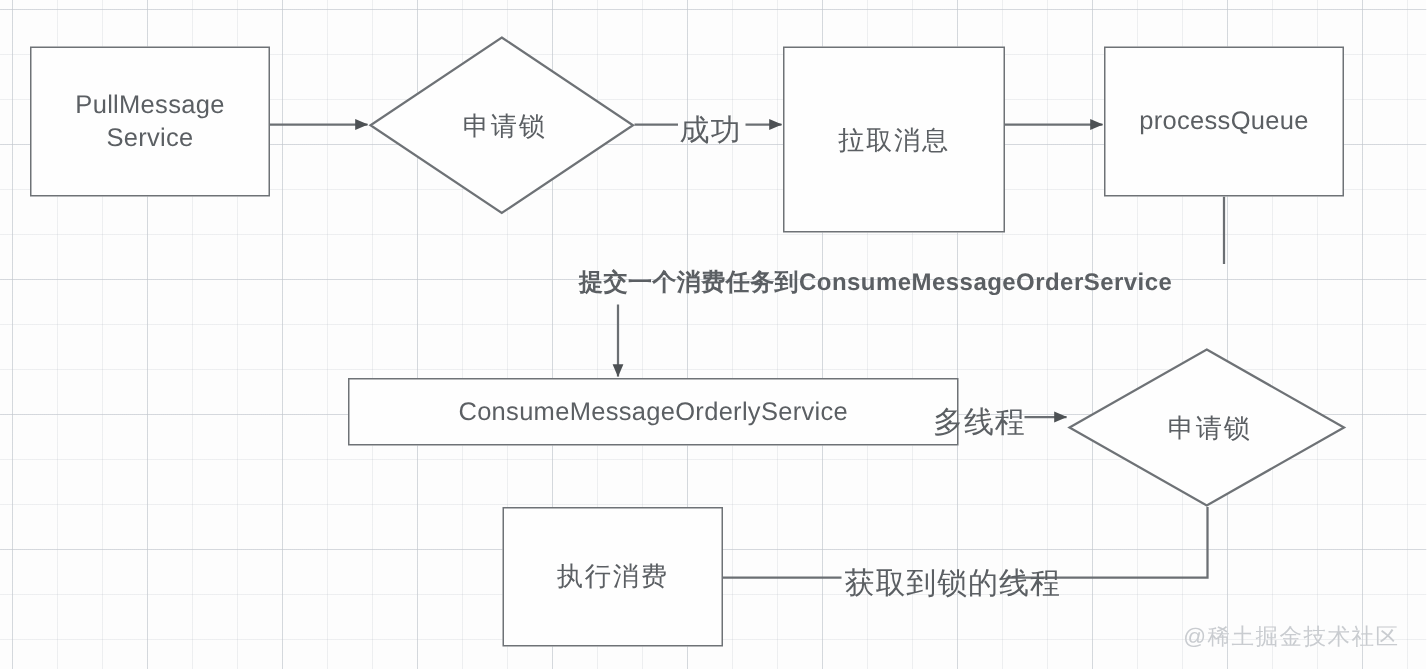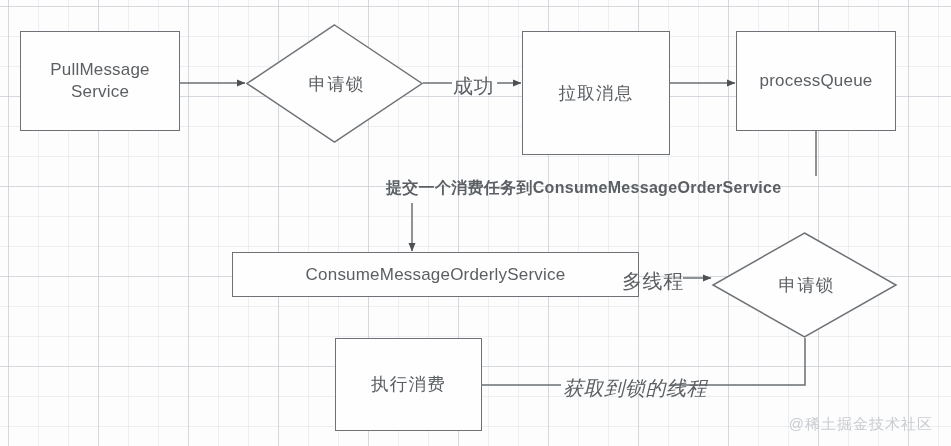--- a/index.html
+++ b/index.html
@@ -166,17 +166,17 @@
 
   <div class="diamond-wrap" style="left:712px; top:232px; width:185px; height:106px;">
     <svg width="185" height="106" viewBox="0 0 185 106">
       <polygon points="92.5,1 184,53 92.5,105 1,53" fill="#fefefe" stroke="#6e7276" stroke-width="1.5"></polygon>
     </svg>
     <div class="diamond-label">申请锁</div>
   </div>
 
   <div class="node box cjk" style="left:288px; top:338px; width:147px; height:93px;margin-left:47px;">执行消费</div>
 
-  <div class="edge-label" style="left:563px; top:375px;font-style:italic;">获取到锁的线程</div>
+  <div class="edge-label" style="left:563px; top:375px;">获取到锁的线程</div>
 
   <div class="watermark">@稀土掘金技术社区</div>
 
 </div>
 
 </body></html>

